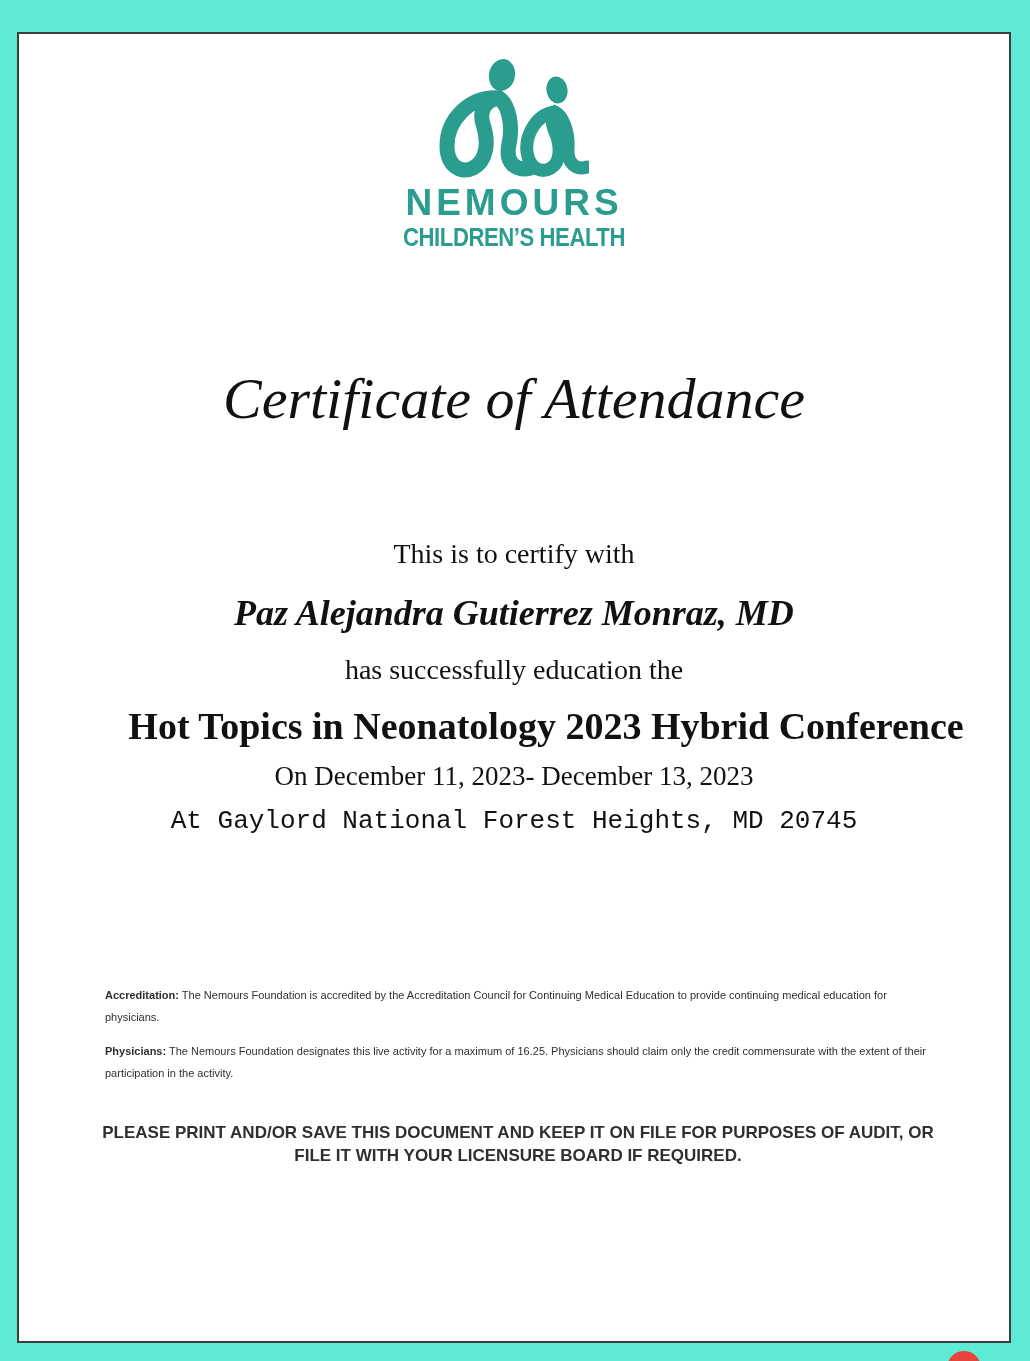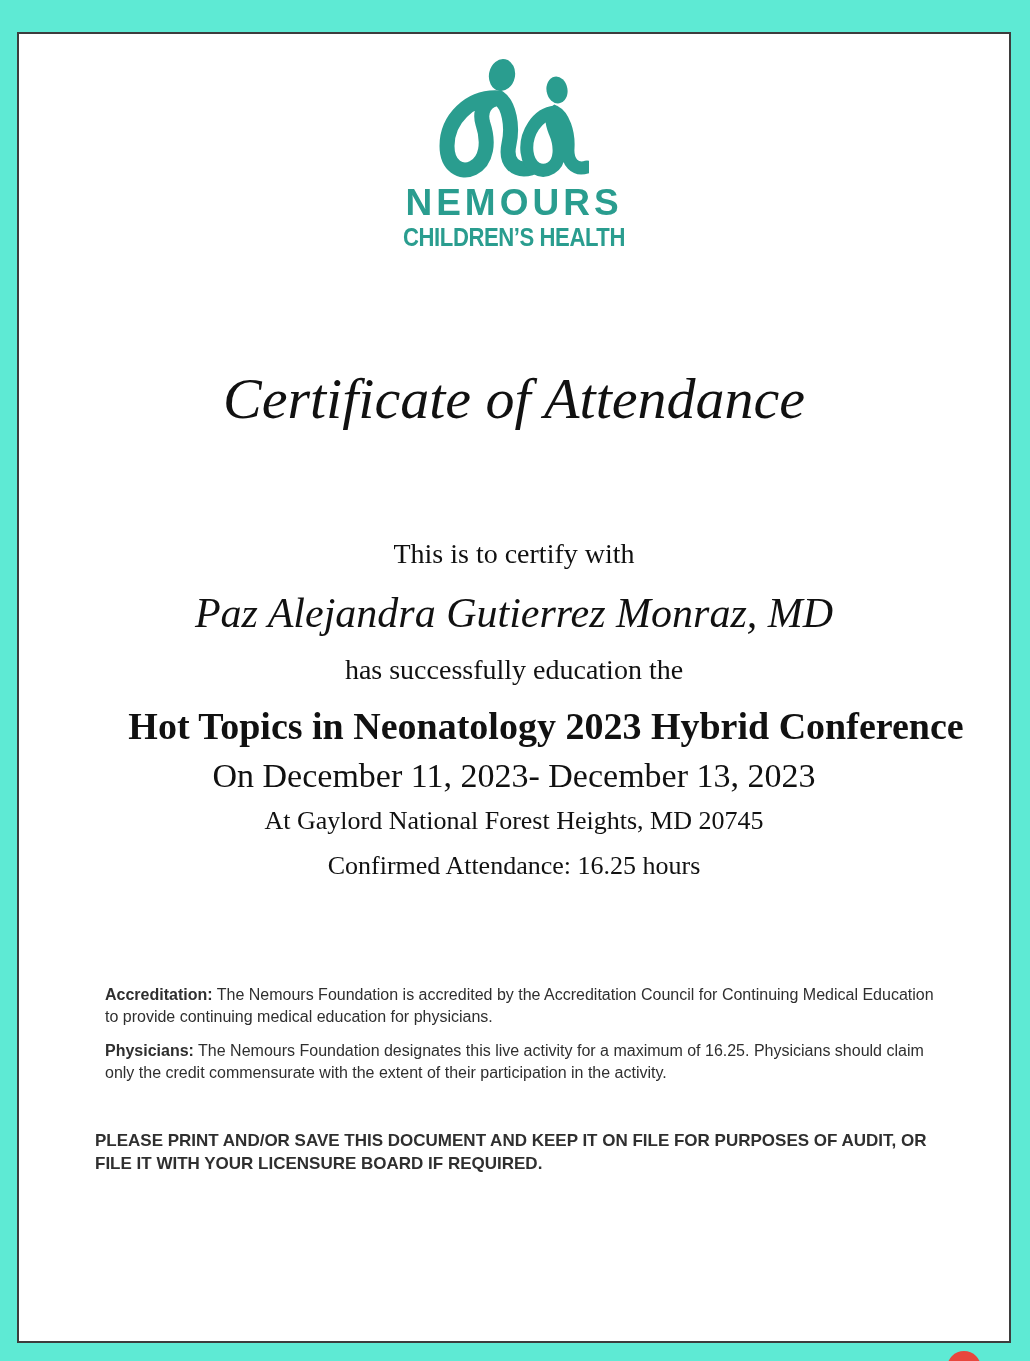--- a/index.html
+++ b/index.html
@@ -57,55 +57,55 @@
     top:326px;
     font-style:italic;font-weight:normal;
     font-size:58px;line-height:78px;
   }
   .certify-line{
     top:500px;
     font-size:28px;line-height:40px;
   }
   .recipient{
     top:550px;
-    font-weight:normal;font-style:italic;
-    font-size:42px;line-height:58px;
+    font-weight:bold;font-style:italic;
+    font-size:36px;line-height:58px;
   }
   .completed-line{
     top:616px;
     font-size:28px;line-height:40px;
   }
   .event-title{
     top:666px;
     font-weight:bold;
     font-size:38px;line-height:52px;margin-left:32px;
   }
-  .dates-line{ top:724px; font-size:34px;line-height:36px; }
-  .location-line{ top:769px; font-size:26px;line-height:36px; }
+  .dates-line{ top:724px; font-size:27px;line-height:36px; }
+  .location-line{ top:769px; font-size:26px;line-height:36px;font-family:Liberation Mono, monospace; }
   .attendance-line{ top:814px; font-size:26px;line-height:36px; }
   .fine-print{
     position:absolute;left:86px;width:836px;
     margin:0;
     font-family:"Liberation Sans","DejaVu Sans",sans-serif;
-    font-size:16px;line-height:22px;
+    font-size:11px;line-height:22px;
     color:var(--sans-ink);
     text-align:left;
   }
   .fine-print strong{font-weight:bold;}
   .acc-para{ top:950px; }
   .desig-para{ top:1006px; }
   .notice{
     position:absolute;top:1083px;left:50%;
     transform:translateX(-50%);
-    width:862px;margin:12px;
+    width:862px;margin:4px;
     font-family:"Liberation Sans","DejaVu Sans",sans-serif;
     font-weight:bold;
     font-size:17px;line-height:23px;
     color:var(--sans-ink);
-    text-align:left;
+    text-align:center;
   }
   .fab{
     position:absolute;left:947px;top:1351px;
     width:34px;height:34px;border-radius:50%;
     background:var(--fab);
     border:none;cursor:pointer;padding:0;
   }
 </style>
 </head>
 <body>
@@ -126,21 +126,20 @@
     <div class="abs-center brand-tagline">CHILDREN’S HEALTH</div>
 
     <h1 class="abs-center cert-title">Certificate of Attendance</h1>
 
     <p class="abs-center certify-line">This is to certify with</p>
     <p class="abs-center recipient">Paz Alejandra Gutierrez Monraz, MD</p>
     <p class="abs-center completed-line">has successfully education the</p>
     <p class="abs-center event-title">Hot Topics in Neonatology 2023 Hybrid Conference</p>
     <p class="abs-center dates-line">On December 11, 2023- December 13, 2023</p>
     <p class="abs-center location-line">At Gaylord National Forest Heights, MD 20745</p>
-    <p class="abs-center attendance-line">Confirmed Attendance: 16.25 hours</p>
 
     <p class="fine-print acc-para"><strong>Accreditation:</strong><span> The Nemours Foundation is accredited by the Accreditation Council for Continuing Medical Education to provide continuing medical education for physicians.</span></p>
 
     <p class="fine-print desig-para"><strong>Physicians:</strong><span> The Nemours Foundation designates this live activity for a maximum of 16.25. Physicians should claim only the credit commensurate with the extent of their participation in the activity.</span></p>
 
     <p class="notice">PLEASE PRINT AND/OR SAVE THIS DOCUMENT AND KEEP IT ON FILE FOR PURPOSES OF AUDIT, OR FILE IT WITH YOUR LICENSURE BOARD IF REQUIRED.</p>
   </div>
 
   <button class="fab" aria-label="floating action button"></button>
 </div>

